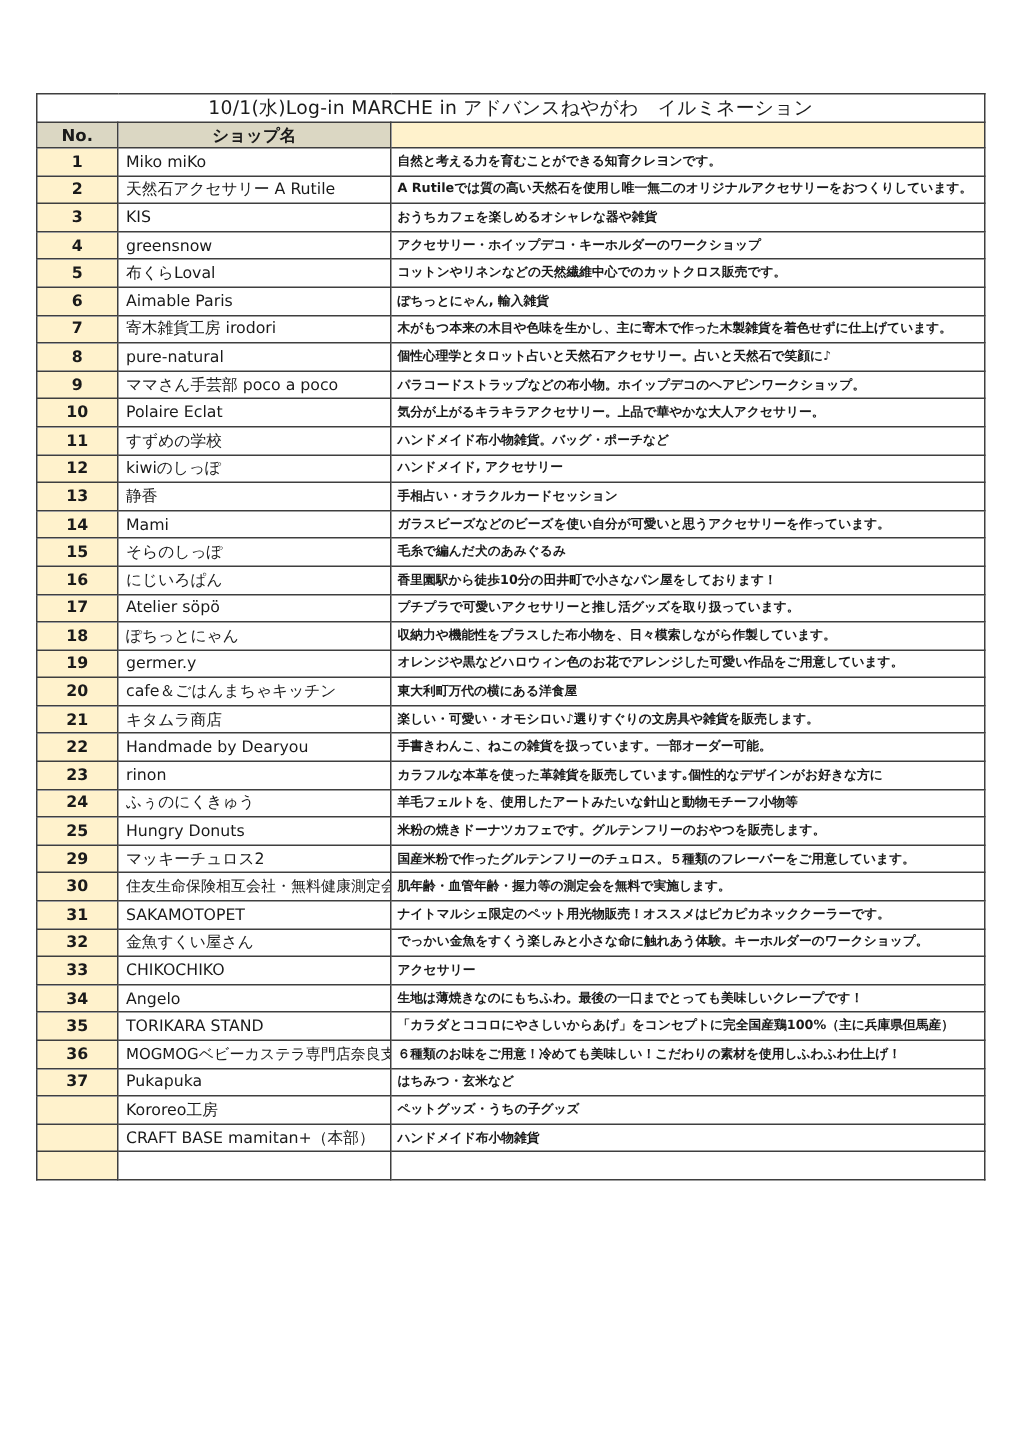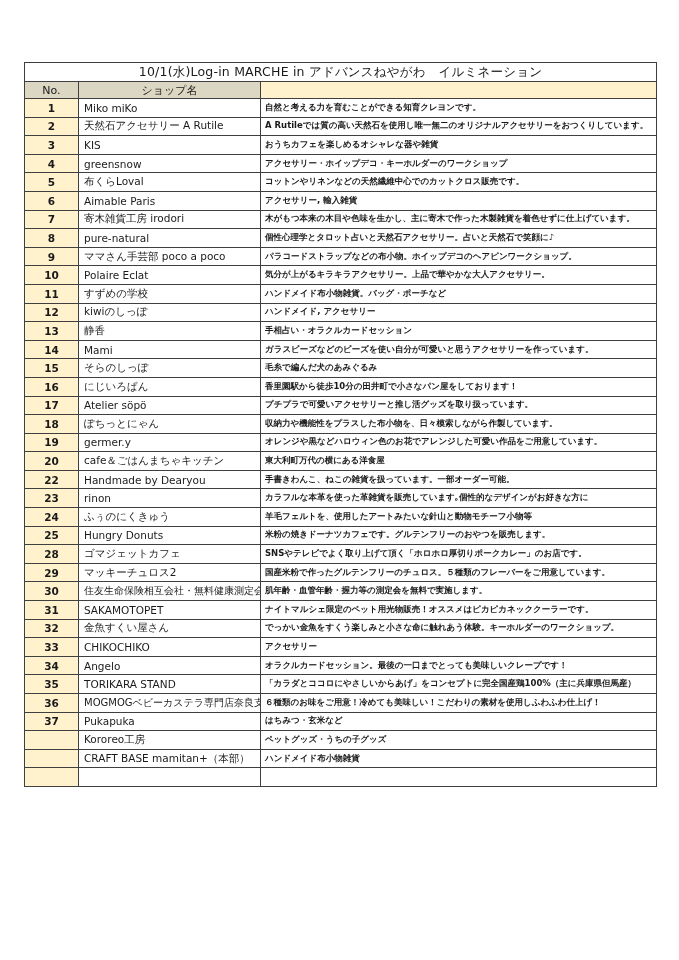--- a/index.html
+++ b/index.html
@@ -26,21 +26,21 @@
     overflow:hidden;
     white-space:nowrap;
     vertical-align:middle;
   }
   td.title-cell{
     height:19px;text-align:center;font-size:12.5px;font-weight:400;
     background:#fff;letter-spacing:0.2px;
   }
   .shop-table th{
     background:var(--header-bg);
-    font-size:11px;font-weight:normal;height:17px;text-align:center;
+    font-size:11px;font-weight:bold;height:17px;text-align:center;
   }
   .shop-table th.desc-header{background:var(--yellow);}
   tr.data{height:18.6px;}
   td.no{
     background:var(--yellow);
     font-weight:bold;text-align:center;font-size:10.5px;
   }
   td.name{font-size:10.5px;text-align:left;padding-left:5px;}
   td.name.small{font-size:10px;}
   td.desc{font-size:8.5px;font-weight:600;text-align:left;padding-left:4px;}
@@ -87,21 +87,21 @@
           <td class="desc">アクセサリー・ホイップデコ・キーホルダーのワークショップ</td>
         </tr>
         <tr class="data">
           <td class="no">5</td>
           <td class="name">布くらLoval</td>
           <td class="desc">コットンやリネンなどの天然繊維中心でのカットクロス販売です。</td>
         </tr>
         <tr class="data">
           <td class="no">6</td>
           <td class="name">Aimable Paris</td>
-          <td class="desc">アクセサリー, 輸入雑貨</td>
+          <td class="desc">ぽちっとにゃん, 輸入雑貨</td>
         </tr>
         <tr class="data">
           <td class="no">7</td>
           <td class="name">寄木雑貨工房 irodori</td>
           <td class="desc">木がもつ本来の木目や色味を生かし、主に寄木で作った木製雑貨を着色せずに仕上げています。</td>
         </tr>
         <tr class="data">
           <td class="no">8</td>
           <td class="name">pure-natural</td>
           <td class="desc">個性心理学とタロット占いと天然石アクセサリー。占いと天然石で笑顔に♪</td>
@@ -160,45 +160,45 @@
           <td class="no">19</td>
           <td class="name">germer.y</td>
           <td class="desc">オレンジや黒などハロウィン色のお花でアレンジした可愛い作品をご用意しています。</td>
         </tr>
         <tr class="data">
           <td class="no">20</td>
           <td class="name">cafe＆ごはんまちゃキッチン</td>
           <td class="desc">東大利町万代の横にある洋食屋</td>
         </tr>
         <tr class="data">
+          <td class="no">21</td>
+          <td class="name">キタムラ商店</td>
+          <td class="desc">楽しい・可愛い・オモシロい♪選りすぐりの文房具や雑貨を販売します。</td>
+        </tr>
+        <tr class="data">
           <td class="no">22</td>
           <td class="name">Handmade by Dearyou</td>
           <td class="desc">手書きわんこ、ねこの雑貨を扱っています。一部オーダー可能。</td>
         </tr>
         <tr class="data">
           <td class="no">23</td>
           <td class="name">rinon</td>
           <td class="desc">カラフルな本革を使った革雑貨を販売しています｡個性的なデザインがお好きな方に</td>
         </tr>
         <tr class="data">
           <td class="no">24</td>
           <td class="name">ふぅのにくきゅう</td>
           <td class="desc">羊毛フェルトを、使用したアートみたいな針山と動物モチーフ小物等</td>
         </tr>
         <tr class="data">
           <td class="no">25</td>
           <td class="name">Hungry Donuts</td>
           <td class="desc">米粉の焼きドーナツカフェです。グルテンフリーのおやつを販売します。</td>
         </tr>
         <tr class="data">
-          <td class="no">28</td>
-          <td class="name">ゴマジェットカフェ</td>
-          <td class="desc">SNSやテレビでよく取り上げて頂く「ホロホロ厚切りポークカレー」のお店です。</td>
-        </tr>
-        <tr class="data">
           <td class="no">29</td>
           <td class="name">マッキーチュロス2</td>
           <td class="desc">国産米粉で作ったグルテンフリーのチュロス。５種類のフレーバーをご用意しています。</td>
         </tr>
         <tr class="data">
           <td class="no">30</td>
           <td class="name small">住友生命保険相互会社・無料健康測定会</td>
           <td class="desc">肌年齢・血管年齢・握力等の測定会を無料で実施します。</td>
         </tr>
         <tr class="data">
@@ -212,21 +212,21 @@
           <td class="desc">でっかい金魚をすくう楽しみと小さな命に触れあう体験。キーホルダーのワークショップ。</td>
         </tr>
         <tr class="data">
           <td class="no">33</td>
           <td class="name">CHIKOCHIKO</td>
           <td class="desc">アクセサリー</td>
         </tr>
         <tr class="data">
           <td class="no">34</td>
           <td class="name">Angelo</td>
-          <td class="desc">オラクルカードセッション。最後の一口までとっても美味しいクレープです！</td>
+          <td class="desc">生地は薄焼きなのにもちふわ。最後の一口までとっても美味しいクレープです！</td>
         </tr>
         <tr class="data">
           <td class="no">35</td>
           <td class="name">TORIKARA STAND</td>
           <td class="desc">「カラダとココロにやさしいからあげ」をコンセプトに完全国産鶏100%（主に兵庫県但馬産）</td>
         </tr>
         <tr class="data">
           <td class="no">36</td>
           <td class="name small">MOGMOGベビーカステラ専門店奈良支店</td>
           <td class="desc">６種類のお味をご用意！冷めても美味しい！こだわりの素材を使用しふわふわ仕上げ！</td>

